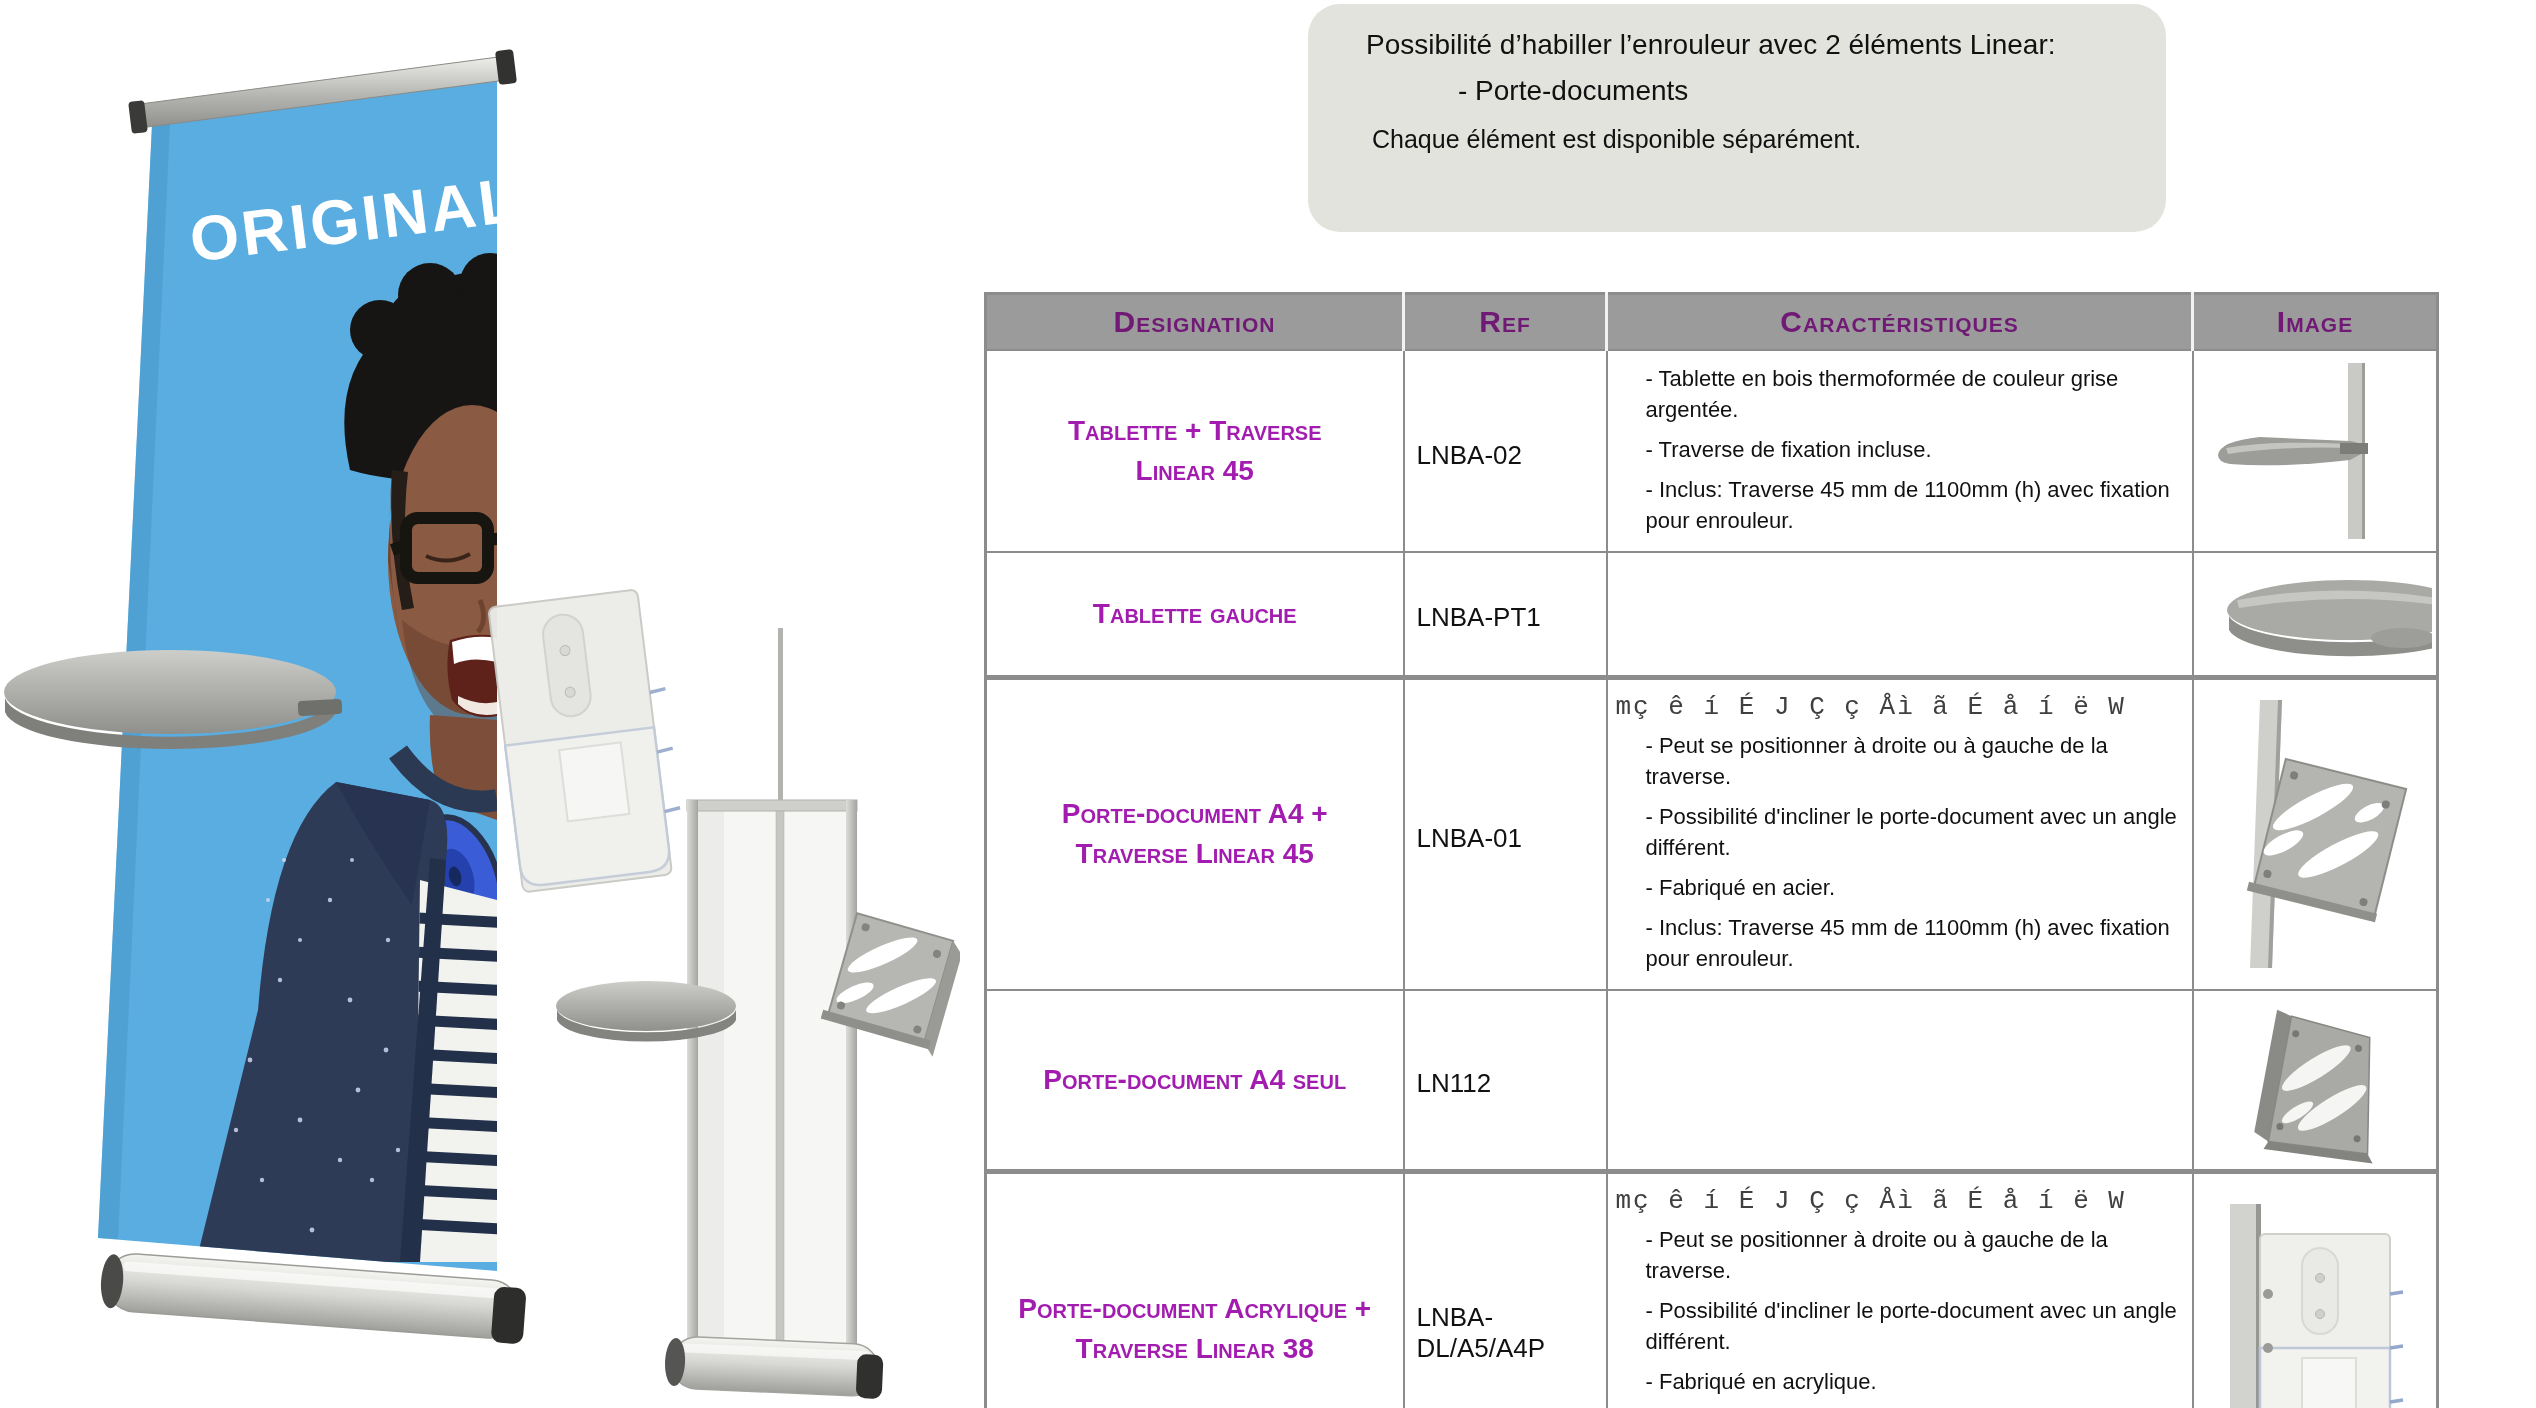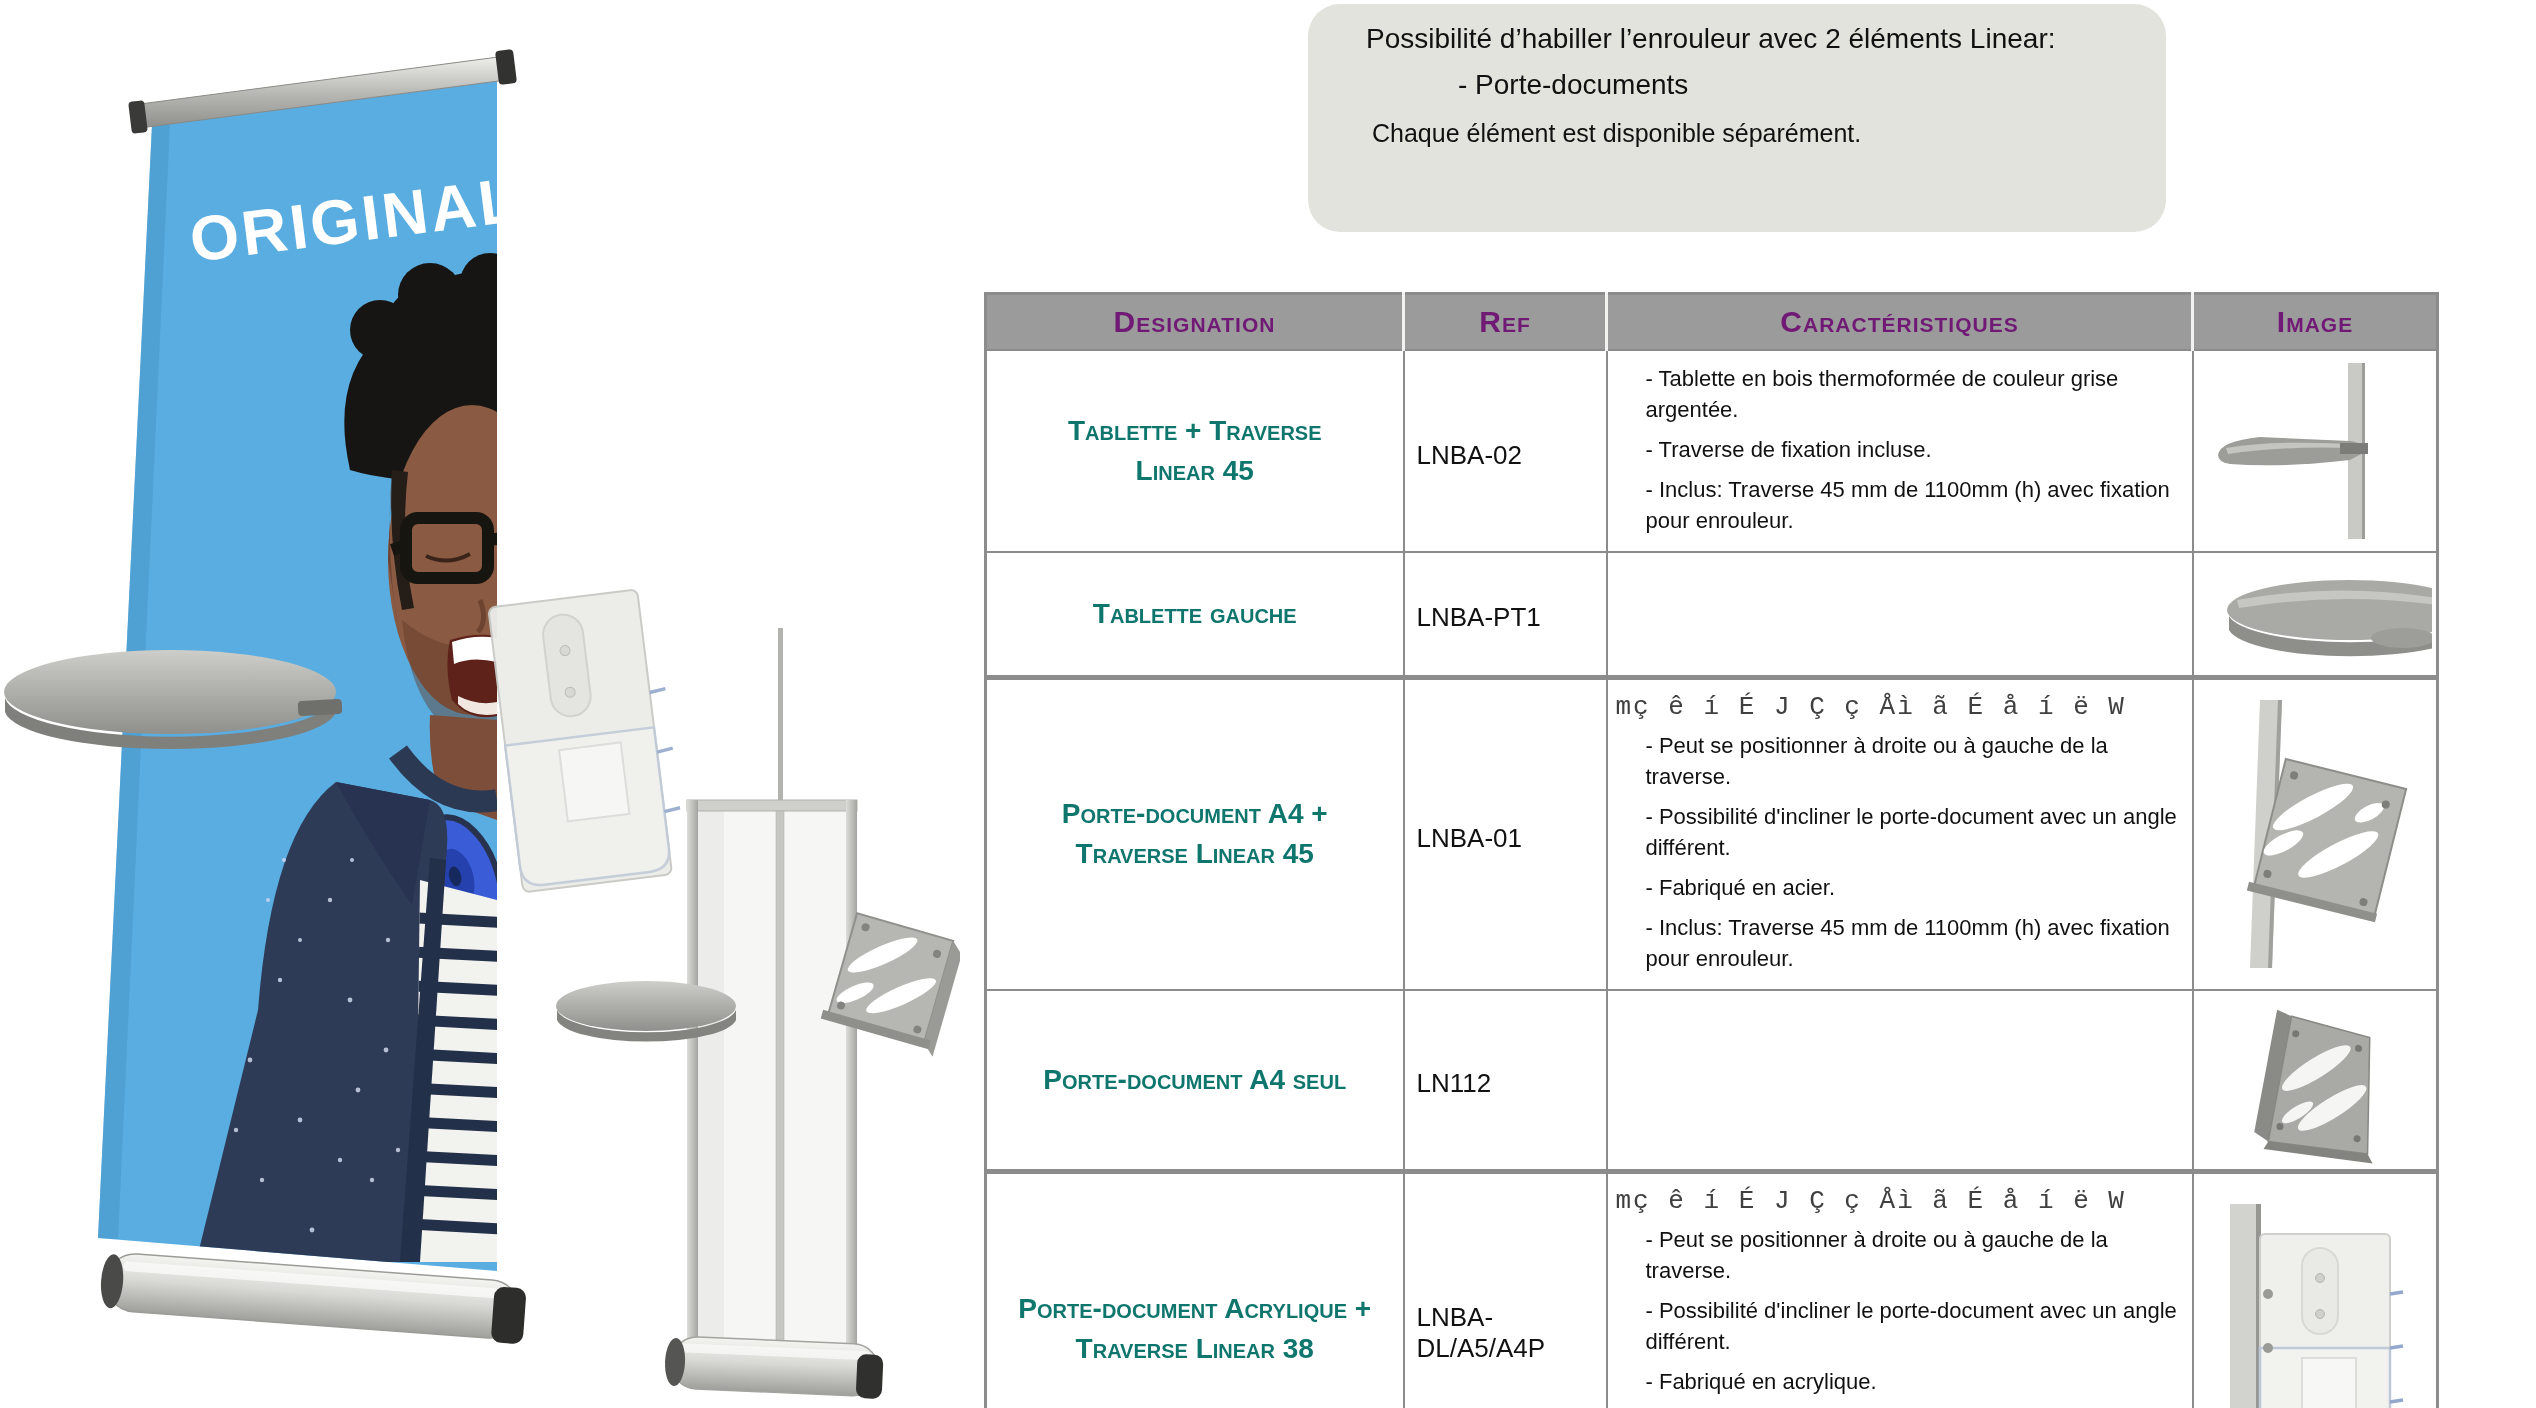--- a/index.html
+++ b/index.html
@@ -4,21 +4,21 @@
 <style>
   html,body{margin:0;padding:0;}
   body{
     width:2536px;height:1408px;position:relative;background:#ffffff;
     font-family:"Liberation Sans",sans-serif;overflow:hidden;color:#111;
   }
   
   .info-box{
     position:absolute;left:1308px;top:4px;width:858px;height:228px;
     background:#e3e3dd;border-radius:32px;box-sizing:border-box;
-    padding:18px 30px 0 58px;
+    padding:24px 30px 0 58px;
   }
   .info-line{font-size:28px;line-height:34px;margin:0 0 12px 0;}
   .info-bullet{font-size:28px;line-height:34px;margin:0 0 11px 92px;}
   .info-line2{font-size:25px;line-height:34px;margin:14px 0 0 6px;}
   
   table.ptable{
     position:absolute;left:984px;top:292px;width:1452px;
     border-collapse:collapse;table-layout:fixed;
     border:3px solid #8c8c8c;
   }
@@ -32,21 +32,21 @@
   .ptable th:first-child{border-left:none;}
   .ptable td{
     border:2px solid #8c8c8c;vertical-align:middle;background:#ffffff;
   }
   tr.sep td{border-top:5px solid #8c8c8c;}
   tr.r1{height:186px}tr.r2{height:125px}tr.r3{height:285px}
   tr.r4{height:182px}tr.r5{height:278px}
   td.desig{text-align:center;}
   .desig-inner{
     margin:0 auto;font-weight:bold;font-variant:small-caps;
-    font-size:28px;line-height:40px;color:#0f766e;
+    font-size:28px;line-height:40px;color:#a21caf;
   }
   .wrap330{max-width:330px}.wrap380{max-width:380px}.wrap375{max-width:375px}
   td.ref{font-size:26px;padding:12px 4px 4px 12px;word-wrap:break-word;}
   td.chars{vertical-align:top;padding:12px 6px 6px 8px;margin-left:36px;}
   .garbled{
     font-family:Liberation Mono, monospace;color:#404040;font-size:26px;
     letter-spacing:2px;margin:0 0 8px 0;
   }
   .feat{font-size:22px;line-height:31px;margin:0 0 9px 30px;}
   td.imgcell{text-align:center;vertical-align:middle;padding:2px;}

